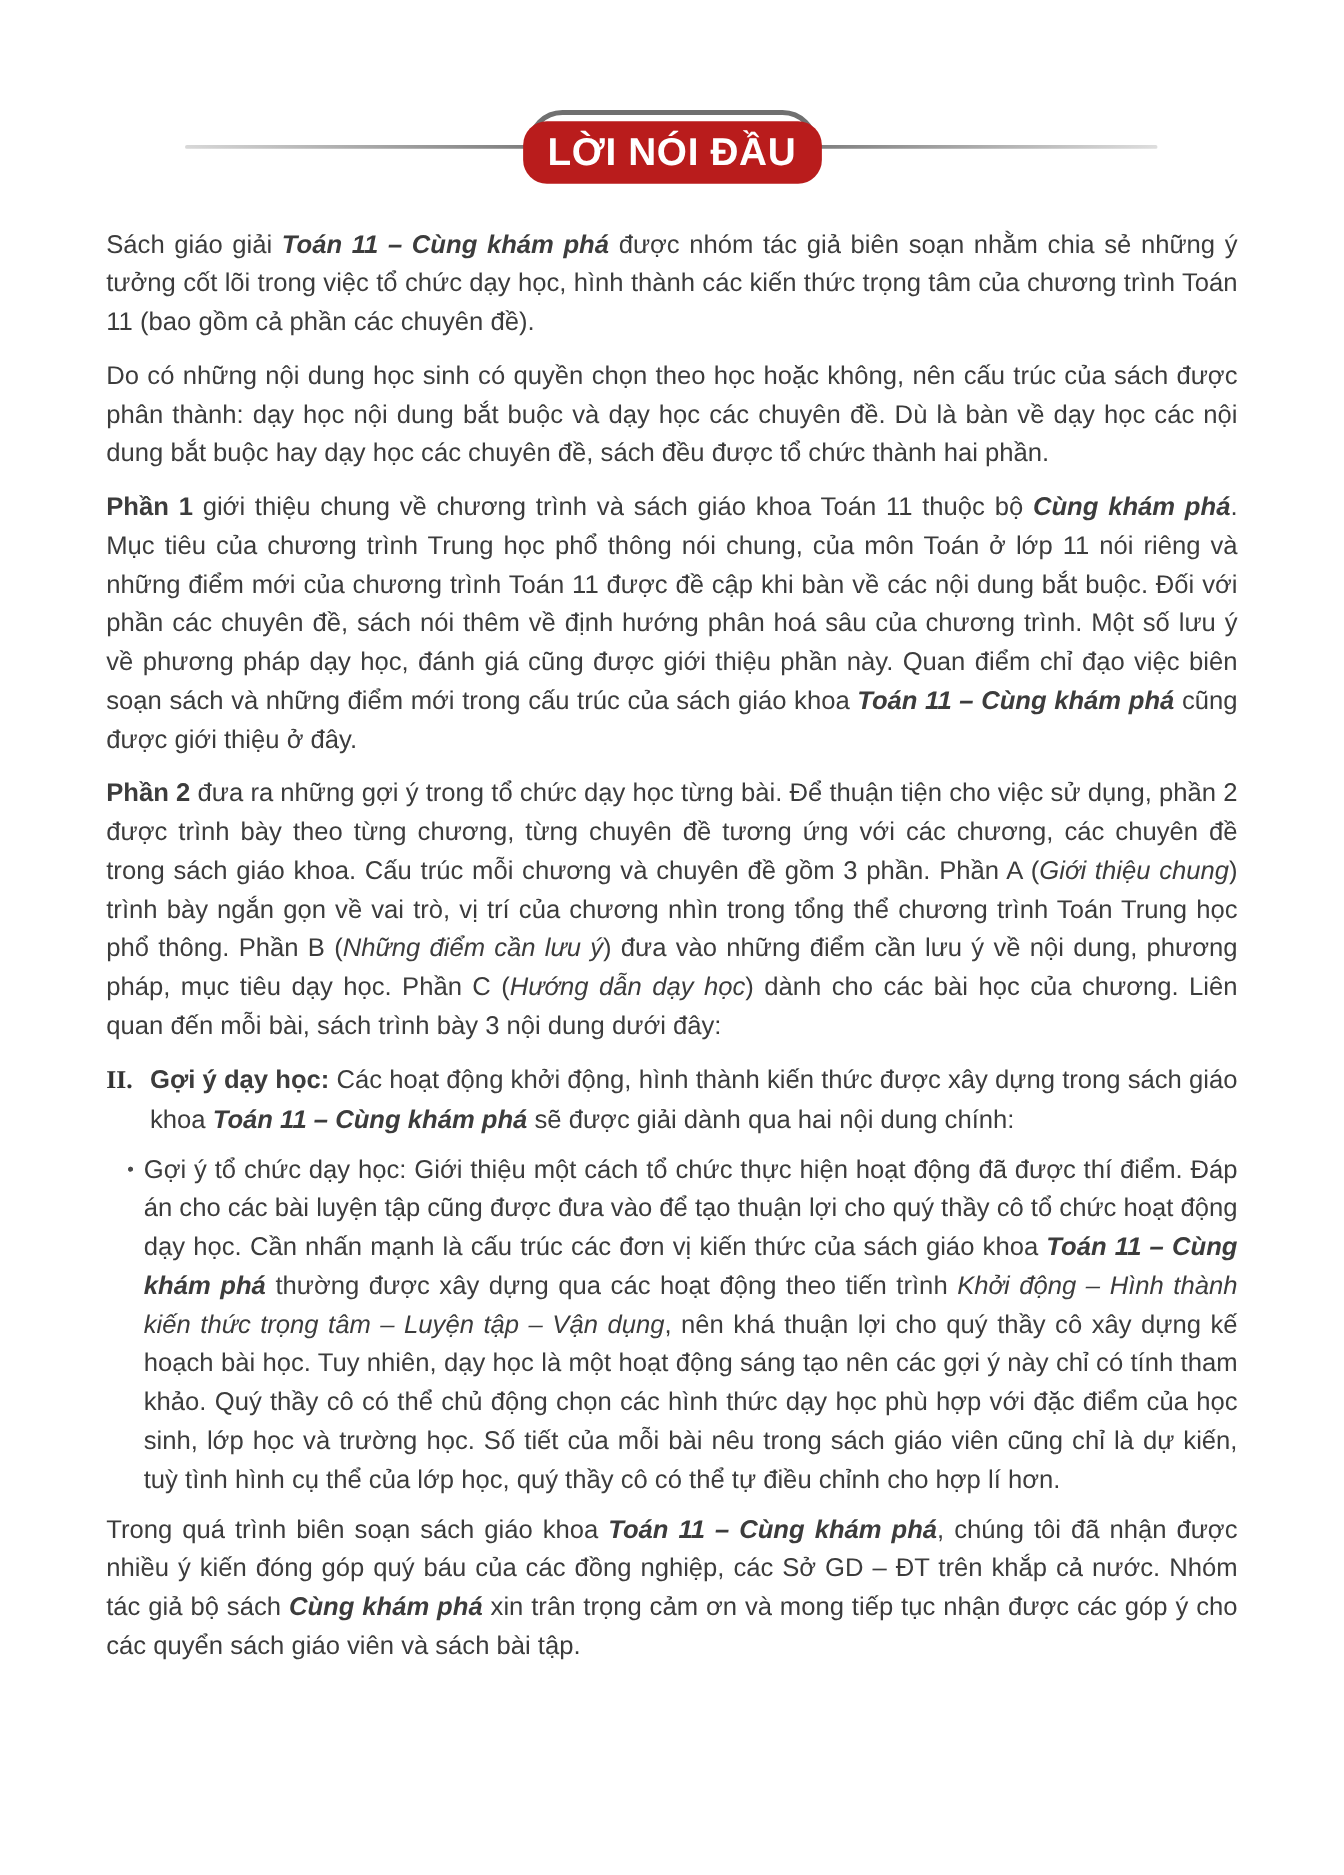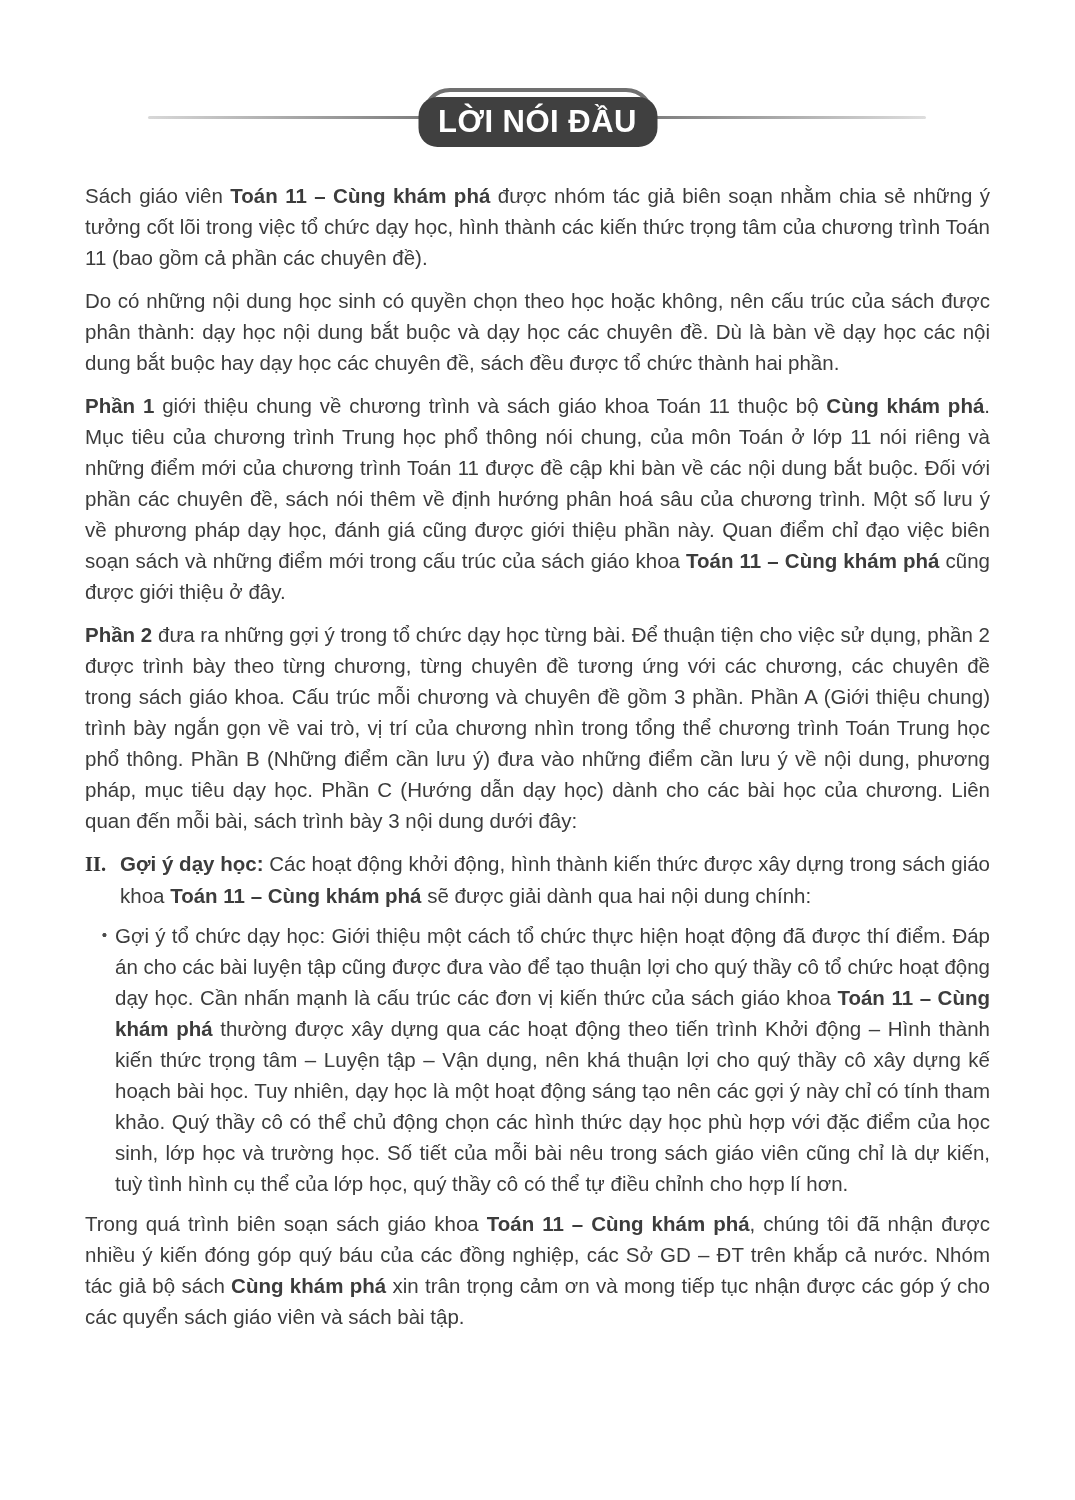--- a/index.html
+++ b/index.html
@@ -99,38 +99,38 @@
     margin-bottom: 9px;
   }
   .bullet-icon {
     position: absolute;
     left: 17px;
     top: 0;
     font-size: 14px;
     color: #4a4a4a;
   }
   .bold   { font-weight: 700; }
-  .italic { }
+  .italic { font-style: italic; }
 </style>
 </head>
 <body style="color: rgb(60, 60, 60);">
 
 <div class="page">
 
   <div class="header">
     <span class="hline hline-left"></span>
     <span class="hline hline-right"></span>
     <div class="badge-outline"></div>
-    <div class="badge" style="background: #404040; color: rgb(255, 255, 255);">
+    <div class="badge" style="background: #b91c1c; color: rgb(255, 255, 255);">
       <span>LỜI NÓI ĐẦU</span>
     </div>
   </div>
 
   <div class="content">
-      <div class="block paragraph"><span>Sách giáo viên </span><span class="bold italic">Toán 11 – Cùng khám phá</span><span> được nhóm tác giả biên soạn nhằm chia sẻ những ý tưởng cốt lõi trong việc tổ chức dạy học, hình thành các kiến thức trọng tâm của chương trình Toán 11 (bao gồm cả phần các chuyên đề).</span></div>
+      <div class="block paragraph"><span>Sách giáo giải </span><span class="bold italic">Toán 11 – Cùng khám phá</span><span> được nhóm tác giả biên soạn nhằm chia sẻ những ý tưởng cốt lõi trong việc tổ chức dạy học, hình thành các kiến thức trọng tâm của chương trình Toán 11 (bao gồm cả phần các chuyên đề).</span></div>
       <div class="block paragraph"><span>Do có những nội dung học sinh có quyền chọn theo học hoặc không, nên cấu trúc của sách được phân thành: dạy học nội dung bắt buộc và dạy học các chuyên đề. Dù là bàn về dạy học các nội dung bắt buộc hay dạy học các chuyên đề, sách đều được tổ chức thành hai phần.</span></div>
       <div class="block paragraph"><span class="bold">Phần 1</span><span> giới thiệu chung về chương trình và sách giáo khoa Toán 11 thuộc bộ </span><span class="bold italic">Cùng khám phá</span><span>. Mục tiêu của chương trình Trung học phổ thông nói chung, của môn Toán ở lớp 11 nói riêng và những điểm mới của chương trình Toán 11 được đề cập khi bàn về các nội dung bắt buộc. Đối với phần các chuyên đề, sách nói thêm về định hướng phân hoá sâu của chương trình. Một số lưu ý về phương pháp dạy học, đánh giá cũng được giới thiệu phần này. Quan điểm chỉ đạo việc biên soạn sách và những điểm mới trong cấu trúc của sách giáo khoa </span><span class="bold italic">Toán 11 – Cùng khám phá</span><span> cũng được giới thiệu ở đây.</span></div>
       <div class="block paragraph"><span class="bold">Phần 2</span><span> đưa ra những gợi ý trong tổ chức dạy học từng bài. Để thuận tiện cho việc sử dụng, phần 2 được trình bày theo từng chương, từng chuyên đề tương ứng với các chương, các chuyên đề trong sách giáo khoa. Cấu trúc mỗi chương và chuyên đề gồm 3 phần. Phần A (</span><span class="italic">Giới thiệu chung</span><span>) trình bày ngắn gọn về vai trò, vị trí của chương nhìn trong tổng thể chương trình Toán Trung học phổ thông. Phần B (</span><span class="italic">Những điểm cần lưu ý</span><span>) đưa vào những điểm cần lưu ý về nội dung, phương pháp, mục tiêu dạy học. Phần C (</span><span class="italic">Hướng dẫn dạy học</span><span>) dành cho các bài học của chương. Liên quan đến mỗi bài, sách trình bày 3 nội dung dưới đây:</span></div>
       <div class="block roman"><span class="roman-marker">II.</span><span class="bold">Gợi ý dạy học:</span><span> Các hoạt động khởi động, hình thành kiến thức được xây dựng trong sách giáo khoa </span><span class="bold italic">Toán 11 – Cùng khám phá</span><span> sẽ được giải dành qua hai nội dung chính:</span></div>
       <div class="block bullet"><span class="bullet-icon">•</span></div>
       <div class="block bullet"><span class="bullet-icon">•</span><span>Gợi ý tổ chức dạy học: Giới thiệu một cách tổ chức thực hiện hoạt động đã được thí điểm. Đáp án cho các bài luyện tập cũng được đưa vào để tạo thuận lợi cho quý thầy cô tổ chức hoạt động dạy học. Cần nhấn mạnh là cấu trúc các đơn vị kiến thức của sách giáo khoa </span><span class="bold italic">Toán 11 – Cùng khám phá</span><span> thường được xây dựng qua các hoạt động theo tiến trình </span><span class="italic">Khởi động – Hình thành kiến thức trọng tâm – Luyện tập – Vận dụng</span><span>, nên khá thuận lợi cho quý thầy cô xây dựng kế hoạch bài học. Tuy nhiên, dạy học là một hoạt động sáng tạo nên các gợi ý này chỉ có tính tham khảo. Quý thầy cô có thể chủ động chọn các hình thức dạy học phù hợp với đặc điểm của học sinh, lớp học và trường học. Số tiết của mỗi bài nêu trong sách giáo viên cũng chỉ là dự kiến, tuỳ tình hình cụ thể của lớp học, quý thầy cô có thể tự điều chỉnh cho hợp lí hơn.</span></div>
       <div class="block paragraph"><span>Trong quá trình biên soạn sách giáo khoa </span><span class="bold italic">Toán 11 – Cùng khám phá</span><span>, chúng tôi đã nhận được nhiều ý kiến đóng góp quý báu của các đồng nghiệp, các Sở GD – ĐT trên khắp cả nước. Nhóm tác giả bộ sách </span><span class="bold italic">Cùng khám phá</span><span> xin trân trọng cảm ơn và mong tiếp tục nhận được các góp ý cho các quyển sách giáo viên và sách bài tập.</span></div>
     </div>
 
 </div>

